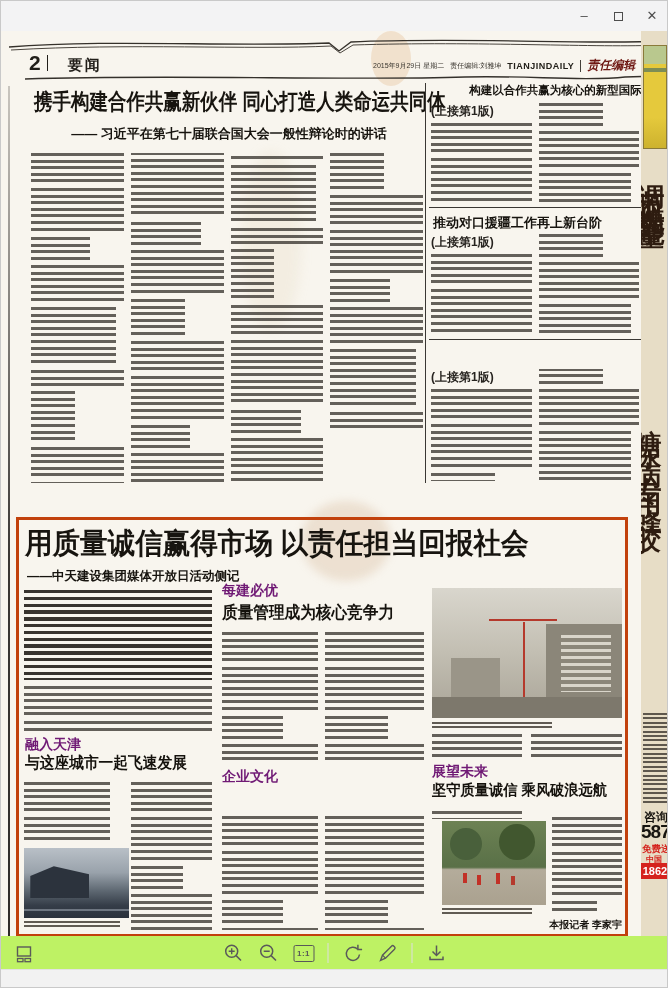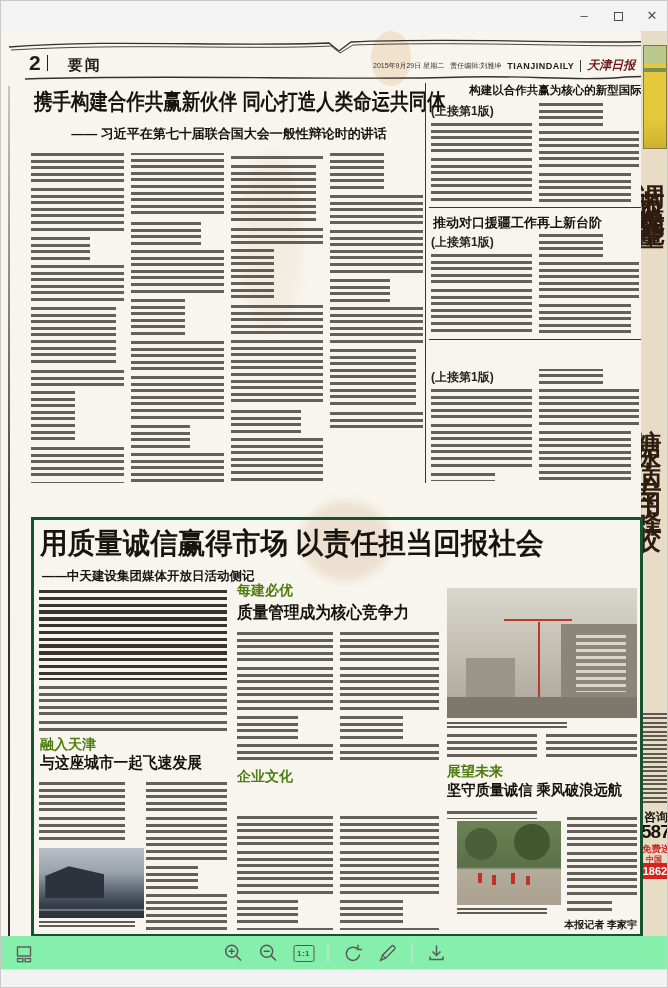--- a/index.html
+++ b/index.html
@@ -28,30 +28,30 @@
   .abs{position:absolute;}
   .hz{color:#17140f;font-weight:900;white-space:nowrap;}
   .scale{display:inline-block;transform-origin:left top;}
   
   .secno{font-size:21px;font-weight:bold;color:#211e19;}
   .secname{font-size:15px;font-weight:bold;color:#211e19;letter-spacing:2px;margin-left:14px;}
   .dateline{font-size:7px;color:#3a362f;white-space:nowrap;}
   .tjen{font-size:9px;font-weight:900;letter-spacing:.5px;color:#23201a;}
   .tjcn{font-size:12px;font-weight:bold;font-style:italic;color:#6e1712;font-family:"Liberation Serif","DejaVu Serif",serif;}
   
-  .redbox{position:absolute;left:30px;top:486px;width:612px;height:420px;border:3px solid #14532d;z-index:5;}
-  .kick{font-size:14px;font-weight:900;color:#4d7c0f;white-space:nowrap;}
+  .redbox{position:absolute;left:15px;top:486px;width:612px;height:420px;border:3px solid #c2410c;z-index:5;}
+  .kick{font-size:14px;font-weight:900;color:#701a75;white-space:nowrap;}
   .ktit{font-weight:900;color:#15120d;white-space:nowrap;}
   .caption{height:7px;}
   .photo{position:absolute;overflow:hidden;}
   
   .adstrip{position:absolute;left:640px;top:0;width:28px;height:905px;background:#e7ddc6;overflow:hidden;}
   .adchar{width:28px;text-align:center;font-weight:900;color:#2e1c10;}
   
-  .toolbar{position:absolute;left:0;top:935px;width:668px;height:33px;background:#86efac;}
+  .toolbar{position:absolute;left:0;top:935px;width:668px;height:33px;background:#bef264;}
   .tools{position:absolute;left:50%;top:6px;transform:translateX(-50%);display:flex;gap:13px;align-items:center;}
   .tbtn{width:22px;height:22px;display:flex;align-items:center;justify-content:center;cursor:pointer;}
   .tdiv{width:1px;height:20px;background:#ddd;}
   .one2one{width:21px;height:17px;border:1.5px solid #585858;border-radius:2px;display:flex;align-items:center;justify-content:center;}
   .one2one span{font-size:8px;font-weight:bold;color:#585858;letter-spacing:.5px;}
   .viewbtn{position:absolute;left:14px;top:10px;cursor:pointer;}
   .statusbar{position:absolute;left:0;top:968px;width:668px;height:20px;background:#f2f2f2;border-top:1px solid #e3e3e3;}
 </style>
 </head>
 <body>
@@ -81,21 +81,21 @@
     <div class="abs" style="left:28px;top:20px;display:flex;align-items:baseline;gap:6px;">
       <span class="secno">2</span>
       <span style="width:1px;height:16px;background:#211e19;align-self:center;"></span>
       <span class="secname">要闻</span>
     </div>
     <div class="abs dateline" style="left:372px;top:26px;display:flex;gap:6px;align-items:center;">
       <span>2015年9月29日 星期二</span>
       <span>责任编辑:刘雅坤</span>
       <span class="tjen">TIANJINDAILY</span>
       <span style="width:1px;height:12px;background:#44403a;"></span>
-      <span class="tjcn">天津日报</span>
+      <span class="tjcn">责任编辑</span>
     </div>
 
     <svg class="abs" style="left:24px;top:40px;" width="636" height="14">
       <path d="M0,8 C150,3 320,10 440,6 C500,4 560,11 600,6 L634,5" fill="none" stroke="#35312b" stroke-width="1.4"></path>
     </svg>
 
     <div class="abs hz" style="left:33px;top:56px;font-size:22px;">
       <span class="scale" style="transform:scaleX(.84);">携手构建合作共赢新伙伴 同心打造人类命运共同体</span>
     </div>
     <div class="abs hz" style="left:33px;top:94px;width:390px;text-align:center;font-size:13px;">—— 习近平在第七十届联合国大会一般性辩论时的讲话</div>

